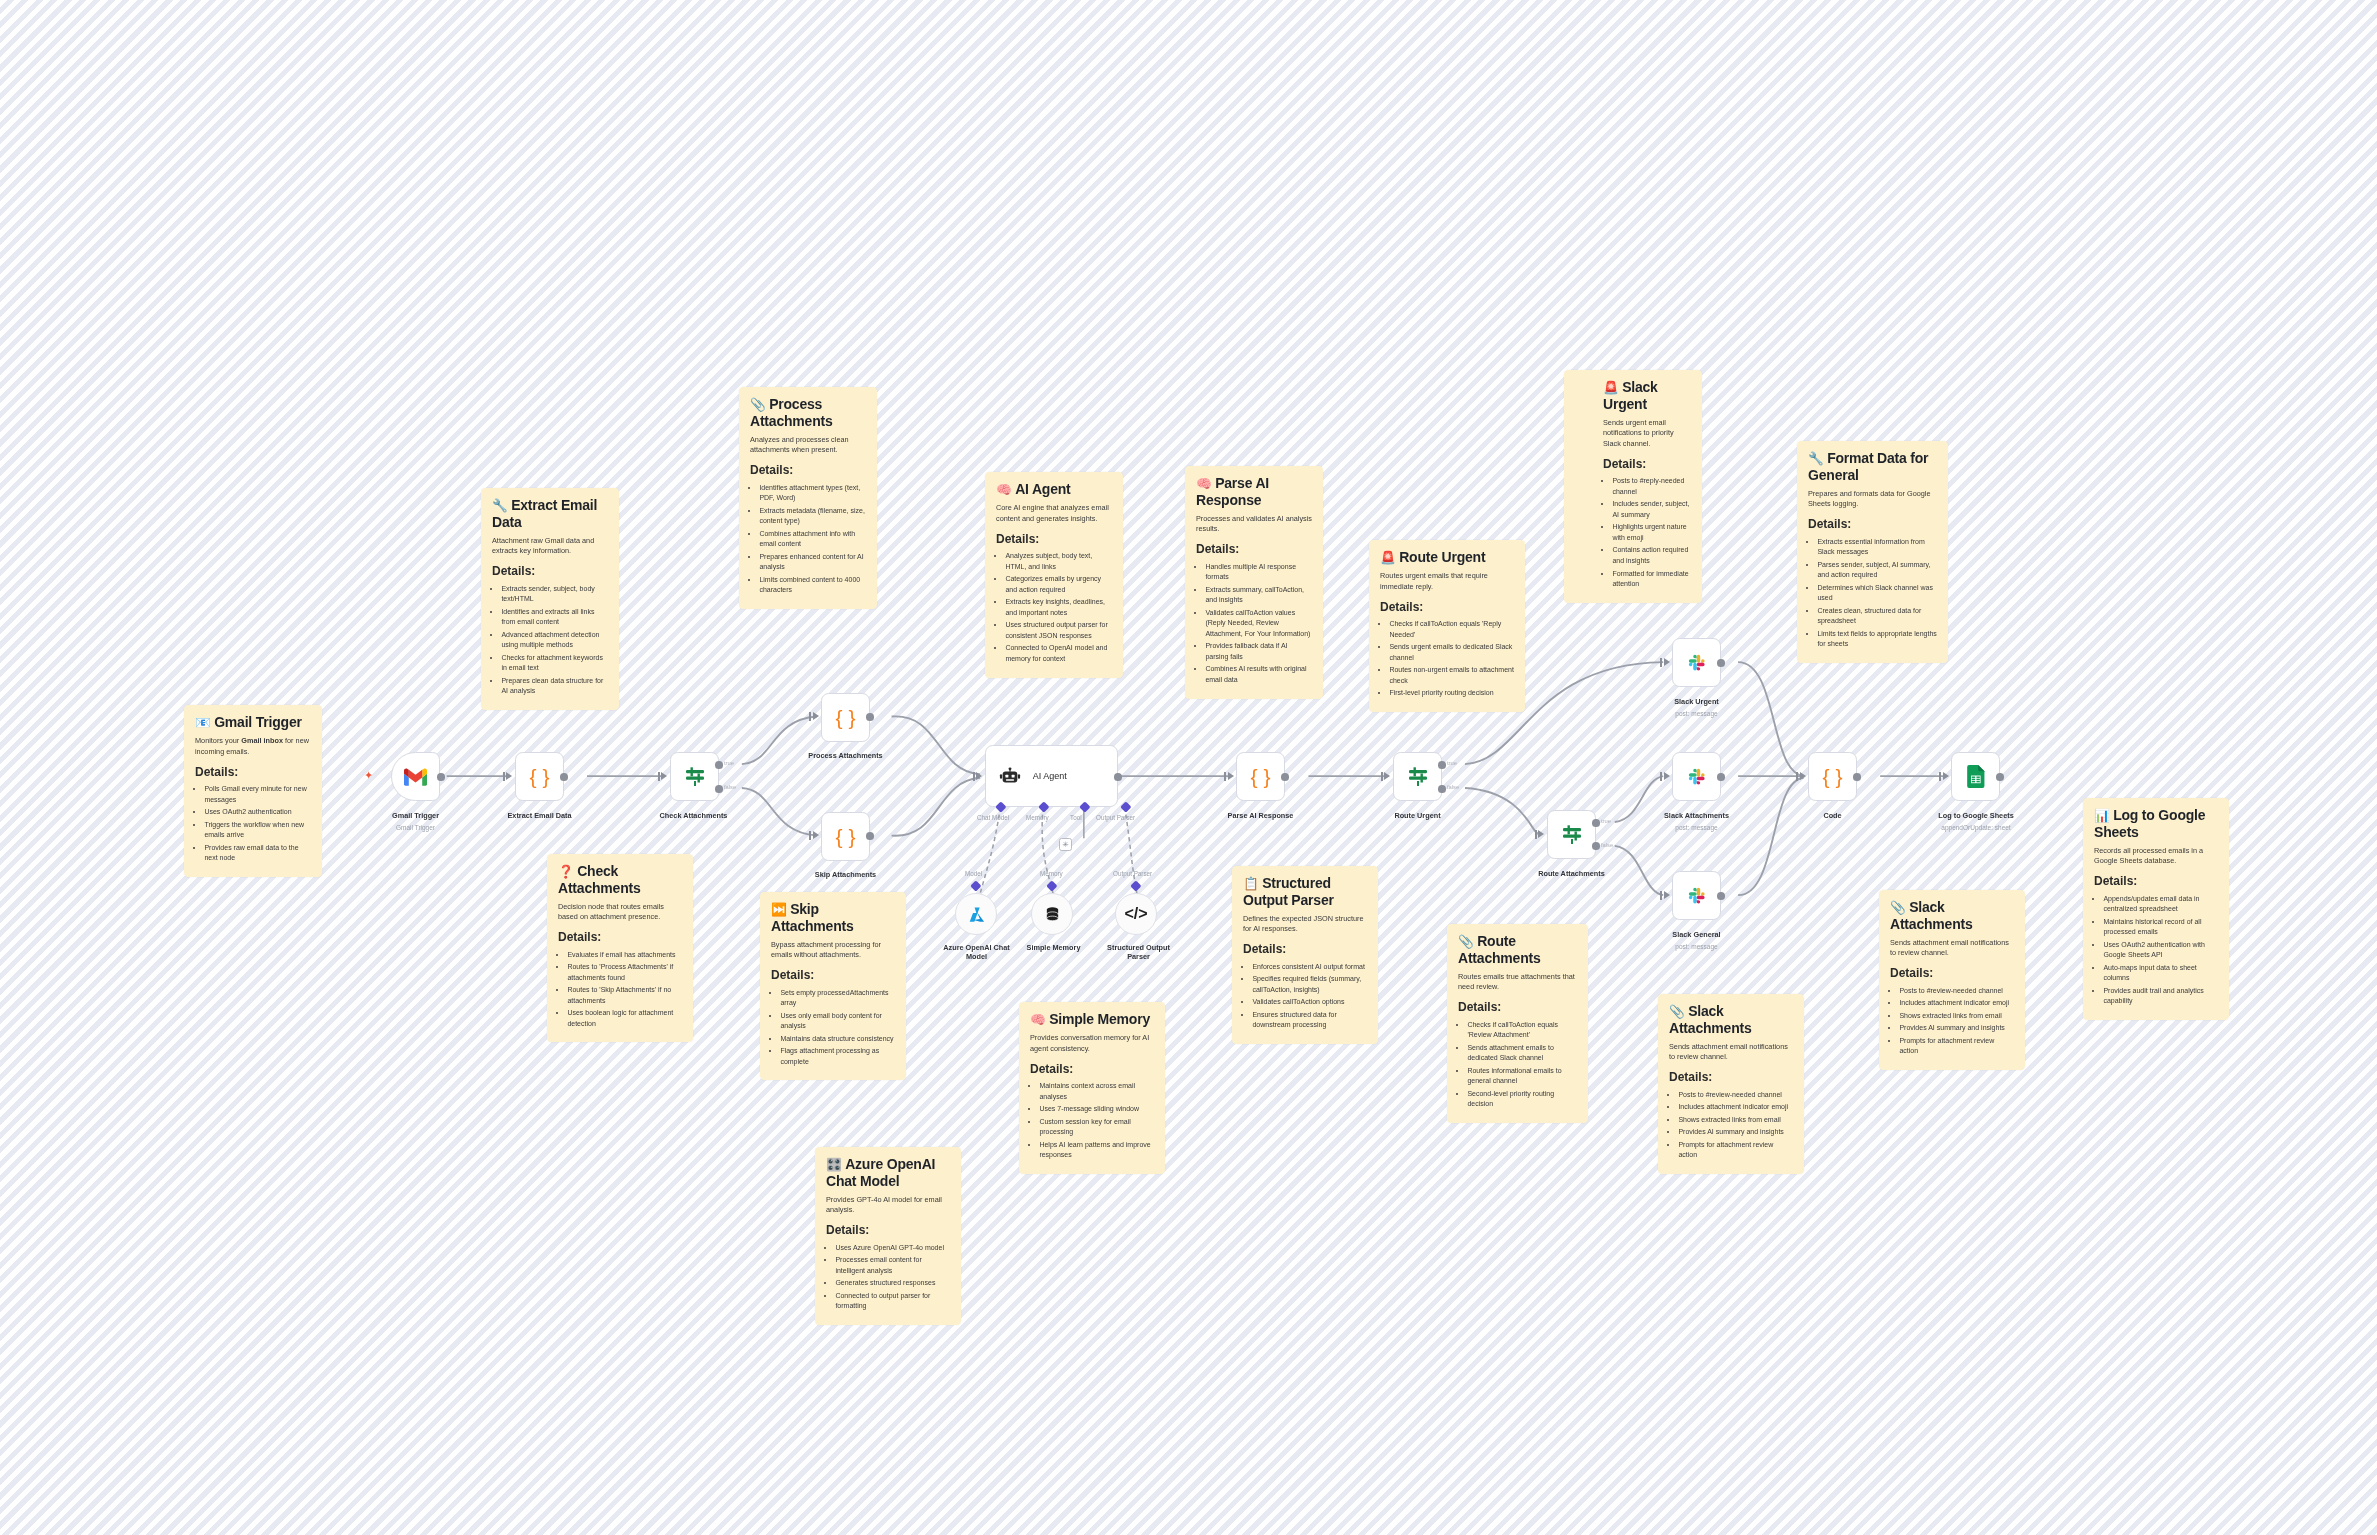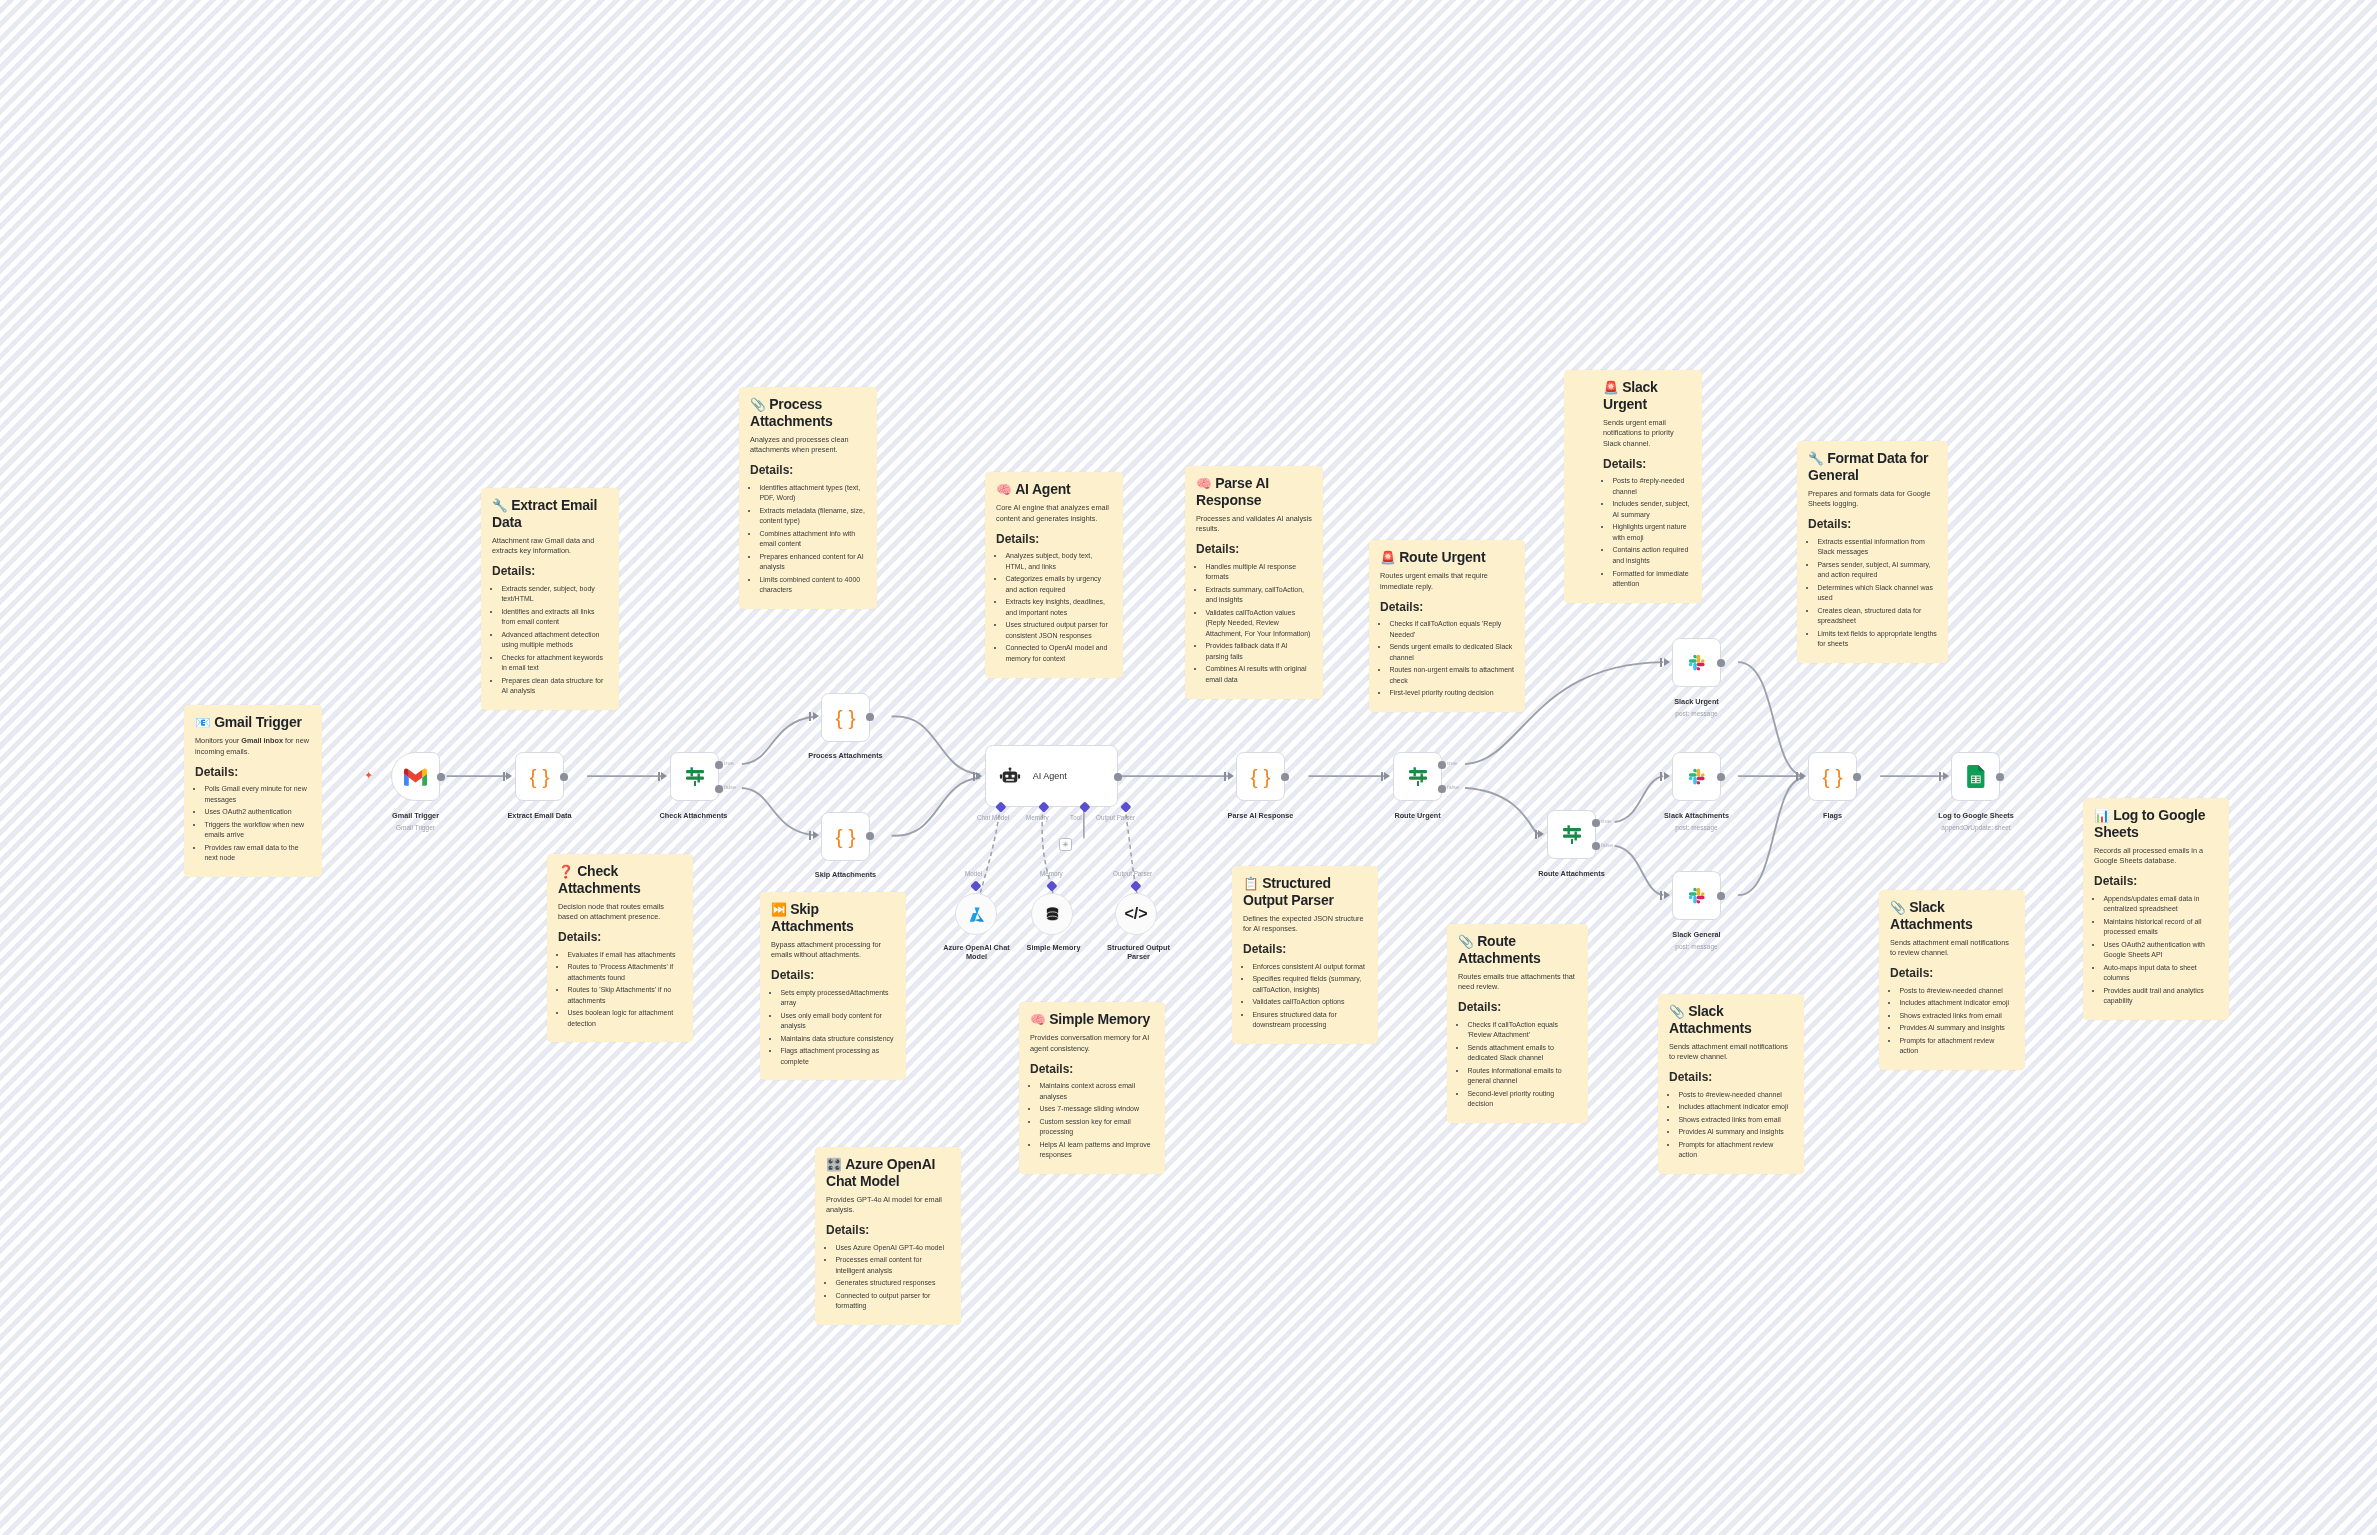--- a/index.html
+++ b/index.html
@@ -634,21 +634,21 @@
   <div class="port" style="left:1717px; top:892px;"></div>
   <div class="node-label" style="left:1651px; top:930px; width:91px;">Slack General</div>
   <div class="node-sub" style="left:1651px; top:943px; width:91px;">post: message</div>
 
   <div class="arrow-bar" style="left:1796px; top:772px;"></div>
   <div class="arrow-in" style="left:1800px; top:772px;"></div>
   <div class="node" style="left:1808px; top:752px;">
     <span class="glyph" style="color:#f5821f;">{ }</span>
   </div>
   <div class="port" style="left:1853px; top:773px;"></div>
-  <div class="node-label" style="left:1787px; top:811px; width:91px;">Flags</div>
+  <div class="node-label" style="left:1787px; top:811px; width:91px;">Code</div>
 
   <div class="arrow-bar" style="left:1939px; top:772px;"></div>
   <div class="arrow-in" style="left:1943px; top:772px;"></div>
   <div class="node" style="left:1951px; top:752px;">
     <svg width="19.6" height="23" viewBox="0 0 20 24">
       <path fill="#0F9D58" d="M12.5 0H3a2 2 0 0 0-2 2v20a2 2 0 0 0 2 2h14a2 2 0 0 0 2-2V6.5z"></path>
       <path fill="#0B7C44" d="M12.5 0v5a1.5 1.5 0 0 0 1.5 1.5h5z"></path>
       <rect x="5" y="11" width="10" height="8" fill="#fff"></rect>
       <g fill="#0F9D58">
         <rect x="5.8" y="12" width="3.5" height="1.5"></rect>

